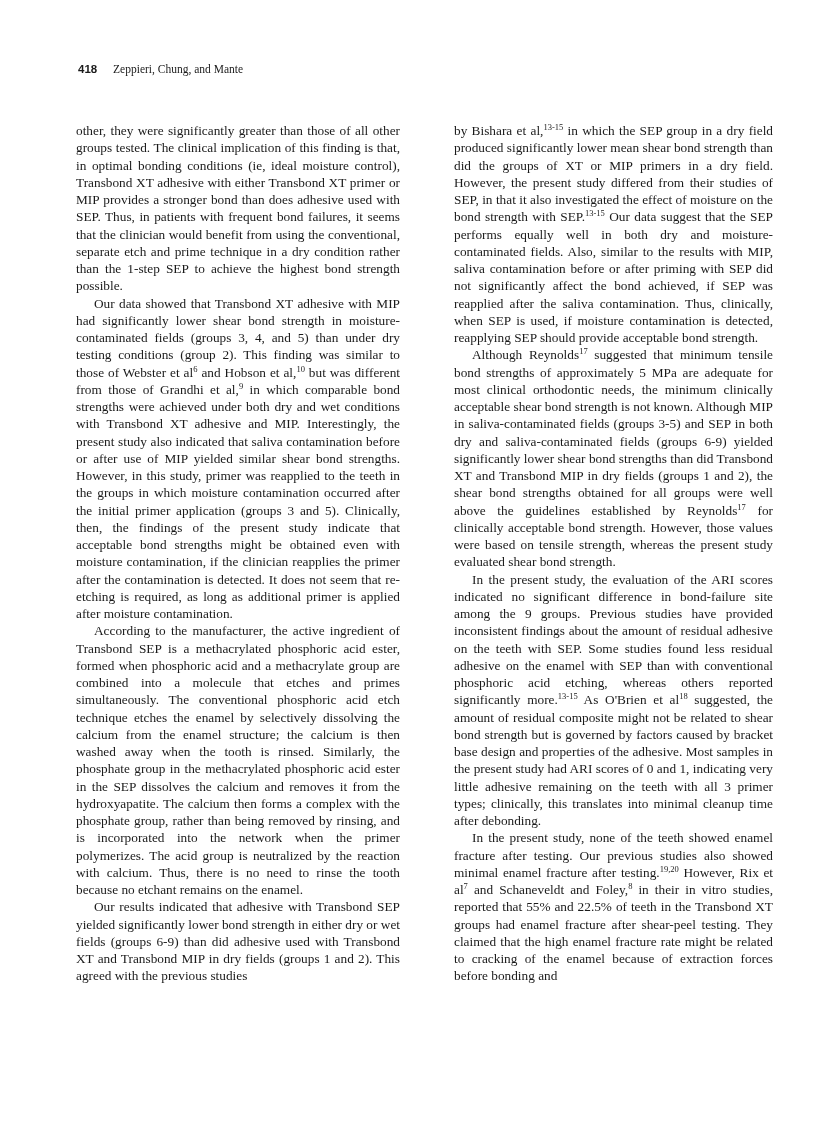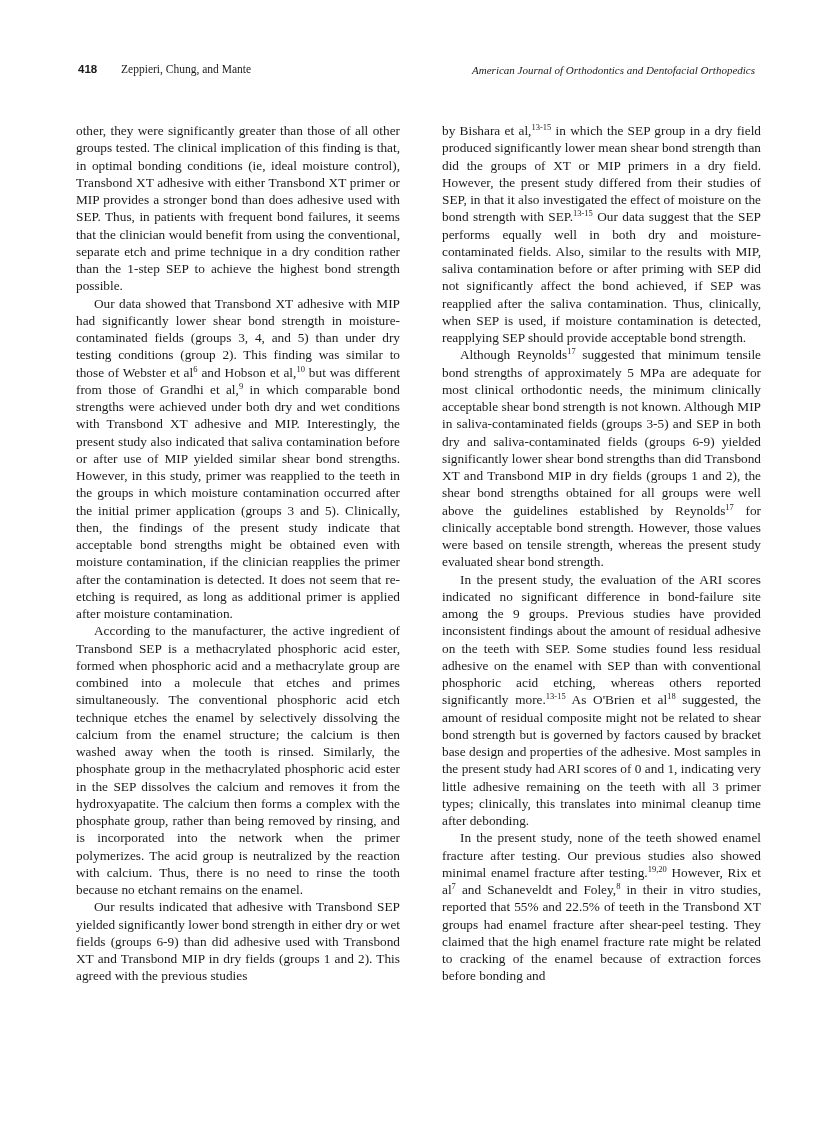--- a/index.html
+++ b/index.html
@@ -1,38 +1,37 @@
 <!DOCTYPE html>
 <html><head>
 <meta charset="utf-8">
 <style>
   html, body { margin: 0; padding: 0; background: #ffffff; }
   body { width: 838px; height: 1122px; position: relative; overflow: hidden; color: #1a1a1a; }
   .header { position: absolute; top: 63px; left: 78px; right: 83px; height: 32px; }
   .hdr-left { position: absolute; left: 0; top: 0; font-family: "Liberation Serif", serif; font-size: 11.5px; }
-  .page-num { font-family: "Liberation Sans", sans-serif; font-weight: bold; font-size: 11.5px; margin-right: 21px; }
+  .page-num { font-family: "Liberation Sans", sans-serif; font-weight: bold; font-size: 11.5px; margin-right: 13px; }
   .authors { }
   .hdr-right { position: absolute; right: 0; top: 0; text-align: right; font-family: "Liberation Serif", serif; font-style: italic; font-size: 11px; line-height: 14px; }
   .col { position: absolute; top: 122px; width: 324px; font-family: "Liberation Serif", serif; font-size: 13.3px; line-height: 17.25px; text-align: justify; }
   .col-left { left: 76px; }
-  .col-right { left: 442px; width: 319px; }
+  .col-right { left: 454px; width: 319px; }
   .col p { margin: 0; }
   .col p.indent { text-indent: 18px; }
   sup { font-size: 8.5px; line-height: 0; vertical-align: 5px; }
 </style>
 </head>
 <body>
 
 <div class="header">
   <div class="hdr-left">
     <span class="page-num">418</span>
     <span class="authors">Zeppieri, Chung, and Mante</span>
   </div>
   <div class="hdr-right">
-    <div>American Journal of Orthodontics and Dentofacial Orthopedics</div>
   </div>
 </div>
 
 <div class="col col-left">
     <p class=""><span>other, they were significantly greater than those of all other groups tested. The clinical implication of this finding is that, in optimal bonding conditions (ie, ideal moisture control), Transbond XT adhesive with either Transbond XT primer or MIP provides a stronger bond than does adhesive used with SEP. Thus, in patients with frequent bond failures, it seems that the clinician would benefit from using the conventional, separate etch and prime technique in a dry condition rather than the 1-step SEP to achieve the highest bond strength possible.</span></p>
     <p class="indent"><span>Our data showed that Transbond XT adhesive with MIP had significantly lower shear bond strength in moisture-contaminated fields (groups 3, 4, and 5) than under dry testing conditions (group 2). This finding was similar to those of Webster et al</span><sup>6</sup><span> and Hobson et al,</span><sup>10</sup><span> but was different from those of Grandhi et al,</span><sup>9</sup><span> in which comparable bond strengths were achieved under both dry and wet conditions with Transbond XT adhesive and MIP. Interestingly, the present study also indicated that saliva contamination before or after use of MIP yielded similar shear bond strengths. However, in this study, primer was reapplied to the teeth in the groups in which moisture contamination occurred after the initial primer application (groups 3 and 5). Clinically, then, the findings of the present study indicate that acceptable bond strengths might be obtained even with moisture contamination, if the clinician reapplies the primer after the contamination is detected. It does not seem that re-etching is required, as long as additional primer is applied after moisture contamination.</span></p>
     <p class="indent"><span>According to the manufacturer, the active ingredient of Transbond SEP is a methacrylated phosphoric acid ester, formed when phosphoric acid and a methacrylate group are combined into a molecule that etches and primes simultaneously. The conventional phosphoric acid etch technique etches the enamel by selectively dissolving the calcium from the enamel structure; the calcium is then washed away when the tooth is rinsed. Similarly, the phosphate group in the methacrylated phosphoric acid ester in the SEP dissolves the calcium and removes it from the hydroxyapatite. The calcium then forms a complex with the phosphate group, rather than being removed by rinsing, and is incorporated into the network when the primer polymerizes. The acid group is neutralized by the reaction with calcium. Thus, there is no need to rinse the tooth because no etchant remains on the enamel.</span></p>
     <p class="indent"><span>Our results indicated that adhesive with Transbond SEP yielded significantly lower bond strength in either dry or wet fields (groups 6-9) than did adhesive used with Transbond XT and Transbond MIP in dry fields (groups 1 and 2). This agreed with the previous studies</span></p>
   </div>
 <div class="col col-right">

